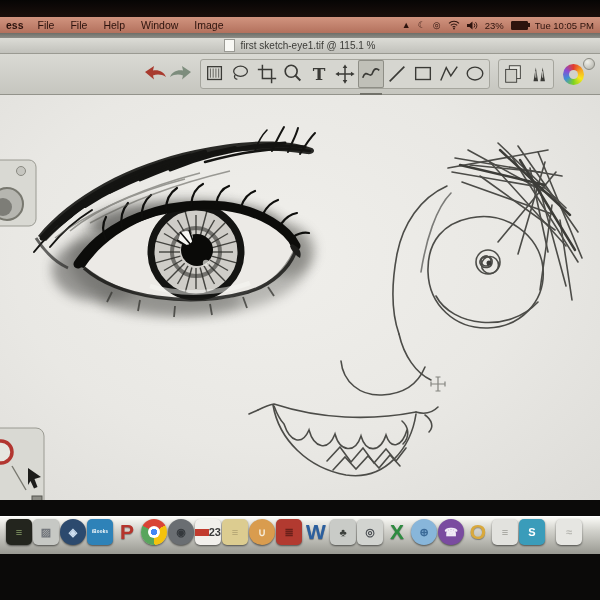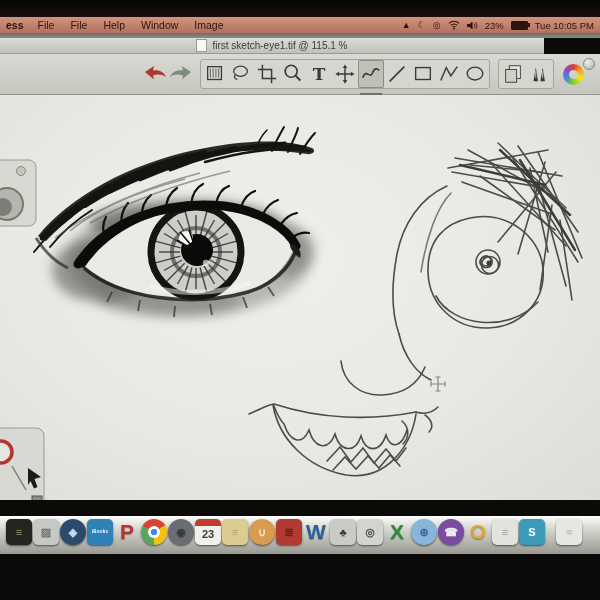--- a/index.html
+++ b/index.html
@@ -15,21 +15,21 @@
   .appname{font-weight:700;margin-right:6px;}
   #menu-items{display:flex;}
   .mitem{padding:0 8px;}
   .mstatus{margin-left:auto;display:flex;align-items:center;gap:7px;font-size:9.5px;}
   .sicon{font-size:9px;line-height:10px;}
   .batt{width:15px;height:7px;border:1px solid #2d130d;border-radius:1px;background:#2d130d;position:relative;}
   .batt::after{content:'';position:absolute;right:-3px;top:1.5px;width:2px;height:4px;background:#2d130d;}
   
   .desktop-strip{position:absolute;left:0;top:33px;width:600px;height:5px;background:linear-gradient(#6e6e68,#8d8d87);}
   
-  #titlebar{position:absolute;left:0;top:38px;width:544px;height:16px;
+  #titlebar{position:absolute;left:0;top:38px;width:600px;height:16px;
             background:linear-gradient(#dcdcd6,#c1c1bb);border-bottom:1px solid #9a9a92;
             display:flex;align-items:center;justify-content:center;gap:5px;box-sizing:border-box;}
   .proxy{width:9px;height:11px;background:#f8f8f4;border:1px solid #9a9a94;}
   #win-title{font-size:10px;color:#3c3c38;}
   
   #toolbar{position:absolute;left:0;top:54px;width:600px;height:41px;
            background:linear-gradient(#dadad4,#c6c6bf);border-bottom:1px solid #93938b;box-sizing:border-box;}
   #toolbar-tools{position:absolute;left:140px;top:5px;display:flex;align-items:center;}
   .tplain{display:flex;margin:0 2px;}
   .tgroup{display:flex;border:1px solid #a5a59d;border-radius:3px;background:#d6d6d0;margin:0 4px;padding:0 1px;}
@@ -52,21 +52,21 @@
   .shelf{position:absolute;top:16px;left:0;width:600px;height:37px;border-top:1px solid #ffffff;
          background:linear-gradient(#fafaf6,#d4d4ce 35%,#999992);}
   #dock-icons{position:absolute;top:19px;left:6px;display:flex;align-items:flex-end;gap:1px;}
   .dicon{position:relative;width:26px;height:26px;border-radius:5px;flex:0 0 auto;
          display:flex;align-items:center;justify-content:center;box-shadow:0 1px 2px rgba(0,0,0,.55);}
   .dicon.circle{border-radius:50%;}
   .dicon.letter{background:none !important;box-shadow:none;}
   .dglyph{font-size:11px;font-weight:700;line-height:12px;}
   .letter .dglyph{font-size:21px;text-shadow:0 1px 1px rgba(0,0,0,.35);}
   .dglyph.small{font-size:4.5px;letter-spacing:.2px;}
-  .dicon.calendar{background:#f2f0ec;flex-direction:column;justify-content:flex-start;overflow:hidden;}
+  .dicon.calendar{background:#f2f0ec;justify-content:flex-start;overflow:hidden;}
   .cal-top{width:100%;height:7px;background:#c23b2e;}
   .cal-num{font-size:11px;font-weight:700;color:#3a3a3a;line-height:17px;}
   .dicon.chrome{background:none !important;box-shadow:none;}
   .chrome-ring{position:absolute;inset:0;border-radius:50%;box-shadow:0 1px 2px rgba(0,0,0,.55);
                background:conic-gradient(from -60deg,#d94335 0 33%,#f4c20d 33% 66%,#58a55c 66% 100%);}
   .chrome-center{position:absolute;inset:7px;border-radius:50%;
                  background:radial-gradient(circle,#4286f5 0 3.5px,#fff 3.5px);}
   .dgap{width:9px;flex:0 0 auto;}
 </style>
 </head>

